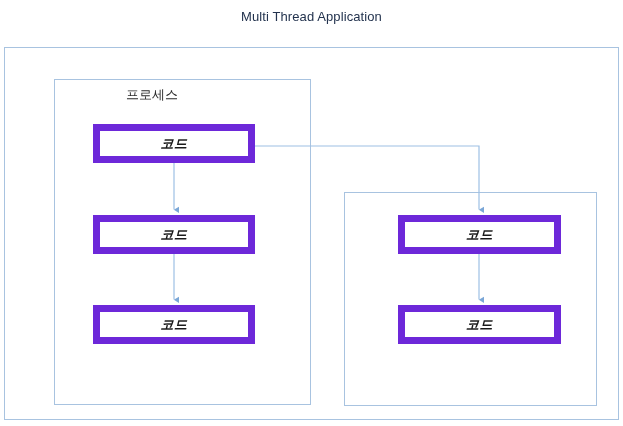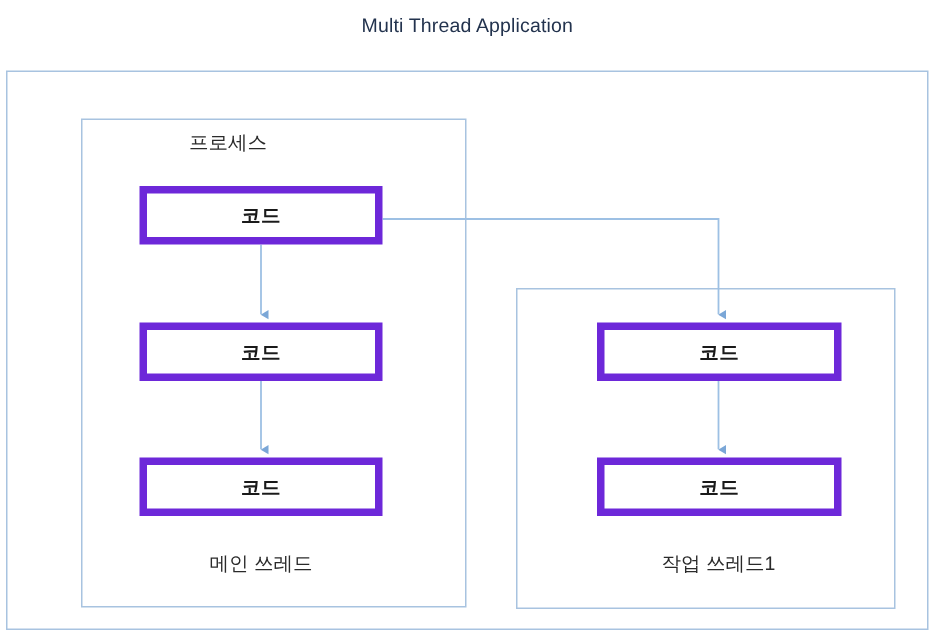--- a/index.html
+++ b/index.html
@@ -71,30 +71,31 @@
     text-align: center;
     transform: translateX(-50%);
   }
 
   #process-label { left: 152px; top: 54px; margin-top: 32px; }
   #main-thread-label { left: 174px; top: 367px; }
   #worker-thread-label { left: 479px; top: 367px; }
 
   .code-box {
     position: absolute;
-    border: 5px solid #6d28d9;
+    border: 7px solid #6d28d9;
     background: #ffffff;
     box-sizing: border-box;
     display: flex;
     align-items: center;
     justify-content: center;
     font-size: 13px;
     font-weight: bold;
     color: #1a1a1a;
     letter-spacing: 0.4px;
+    font-style: italic;
   }
 
   #code-main-1 { left: 93px;  top: 124px; width: 162px; height: 39px; }
   #code-main-2 { left: 93px;  top: 215px; width: 162px; height: 39px; }
   #code-main-3 { left: 93px;  top: 305px; width: 162px; height: 39px; }
   #code-worker-1 { left: 398px; top: 215px; width: 163px; height: 39px; }
   #code-worker-2 { left: 398px; top: 305px; width: 163px; height: 39px; }
 
   svg#connectors {
     position: absolute;
@@ -138,23 +139,21 @@
       <path d="M255,146 L479,146 L479,209.5" fill="none" stroke="#9dc0e4" stroke-width="1.2" marker-end="url(#arrowhead)"></path>
     </g>
 
     <g>
       <line x1="479" y1="254" x2="479" y2="299.5" stroke="#9dc0e4" stroke-width="1.2" marker-end="url(#arrowhead)"></line>
     </g>
   </svg>
 
   <div class="frame-label" id="process-label">프로세스</div>
 
-  <div class="frame-label" id="main-thread-label">메인 쓰레드</div>
 
-  <div class="frame-label" id="worker-thread-label">작업 쓰레드1</div>
 
   <div class="code-box" id="code-main-1">코드</div>
 
   <div class="code-box" id="code-main-2">코드</div>
 
   <div class="code-box" id="code-main-3">코드</div>
 
   <div class="code-box" id="code-worker-1">코드</div>
 
   <div class="code-box" id="code-worker-2">코드</div>

